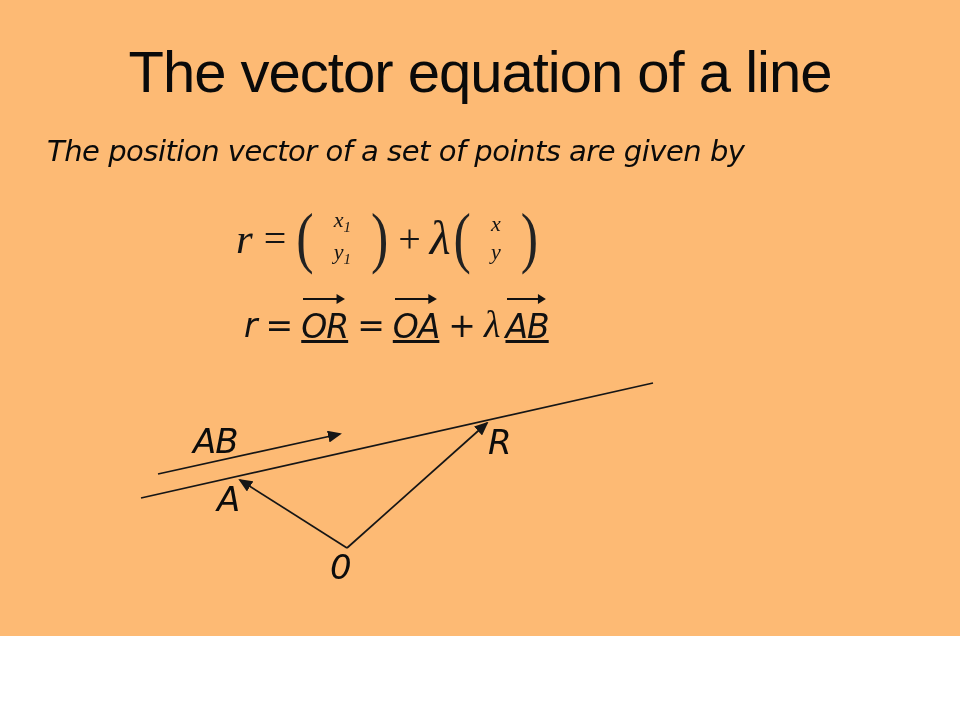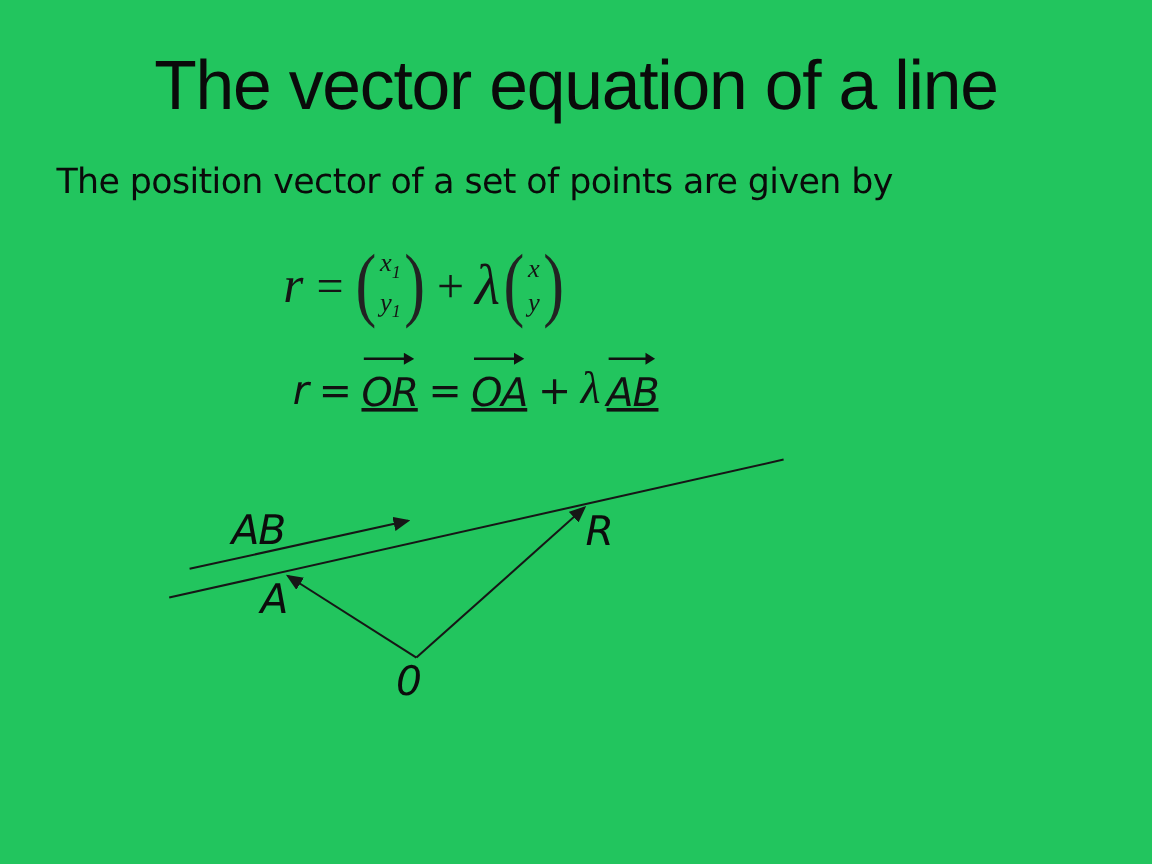--- a/index.html
+++ b/index.html
@@ -1,52 +1,52 @@
 <!DOCTYPE html>
 <html><head>
 <meta charset="utf-8">
 <style>
   * { margin: 0; padding: 0; box-sizing: border-box; }
   html, body { width: 960px; height: 720px; background: #ffffff; overflow: hidden; }
   .slide {
-    position: relative; width: 960px; height: 720px; background: #22c55e;
+    position: relative; width: 960px; height: 636px; background: #fdba74;
     color: #000; font-family: "Liberation Sans", sans-serif;
   }
 
   
   .title {
     position: absolute; top: 38px; left: 0; width: 100%;
     text-align: center; font-size: 58px; letter-spacing: -1px;
     font-family: "Liberation Sans", sans-serif; color: #0a0a0a;
   }
 
   
   .subtitle {
     position: absolute; top: 134px; left: 47px;
     font-family: "DejaVu Sans", sans-serif; font-size: 29px;
-    letter-spacing: -0.5px; color: #0a0a0a; white-space: nowrap;
+    letter-spacing: -0.5px; color: #0a0a0a; white-space: nowrap; font-style: italic;
   }
 
   
   .matrix-eq {
     position: absolute; top: 200px; left: 236px; height: 76px;
     display: flex; align-items: center;
     font-family: "Liberation Serif", serif; font-style: italic;
     font-size: 43px; color: #151515;
   }
   .matrix-eq .mo { font-style: normal; margin: 0 9px; font-size: 40px; }
   .matrix-eq .mi { margin-right: 2px; }
   .bigparen {
     display: inline-block; font-style: normal; font-size: 52px;
     transform: scaleY(1.32); transform-origin: center; line-height: 1;
     font-weight: 400; margin: 0 1px; color: #222;
   }
   .colvec {
     display: inline-flex; flex-direction: column; align-items: center;
-    font-size: 22px; line-height: 1.28; margin: 0 0; padding: 0 2px;
+    font-size: 22px; line-height: 1.28; margin: 0 17px; padding: 0 2px;
   }
   .colvec .cell { display: inline-block; }
   .colvec sub { font-size: 15px; font-style: italic; }
   .lambda { font-size: 48px; line-height: 0; margin-right: 2px; }
 
   
   .vector-eq {
     position: absolute; top: 291px; left: 244px;
     display: flex; align-items: flex-end; gap: 9px;
     font-family: "DejaVu Sans", sans-serif; font-style: italic;

